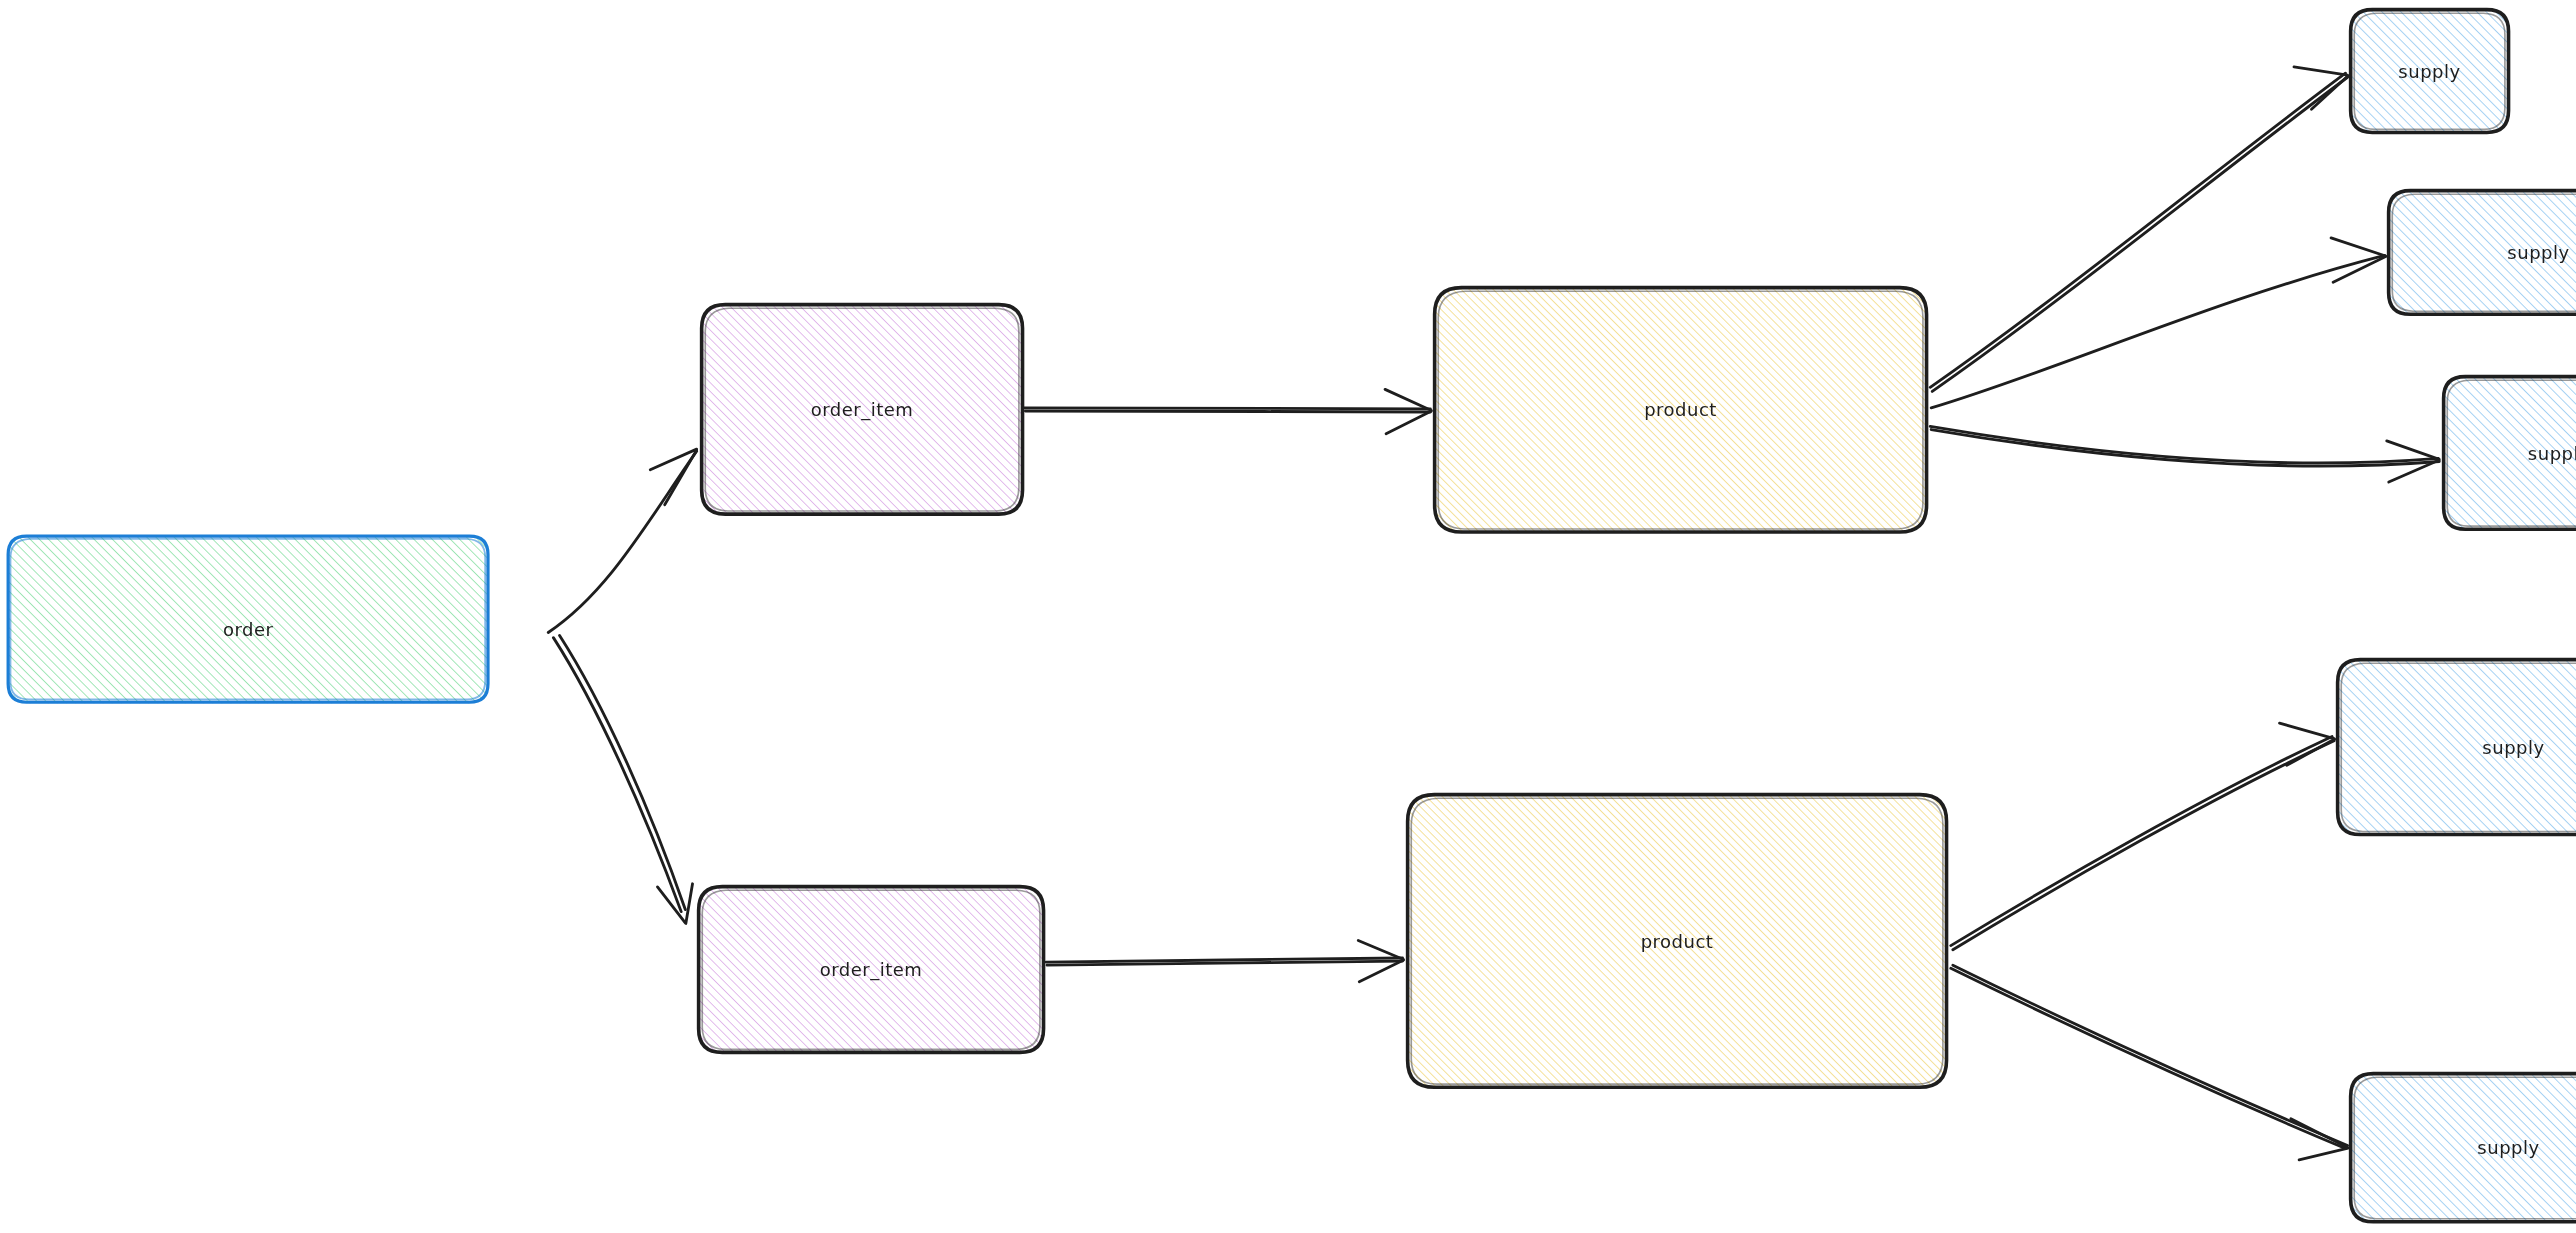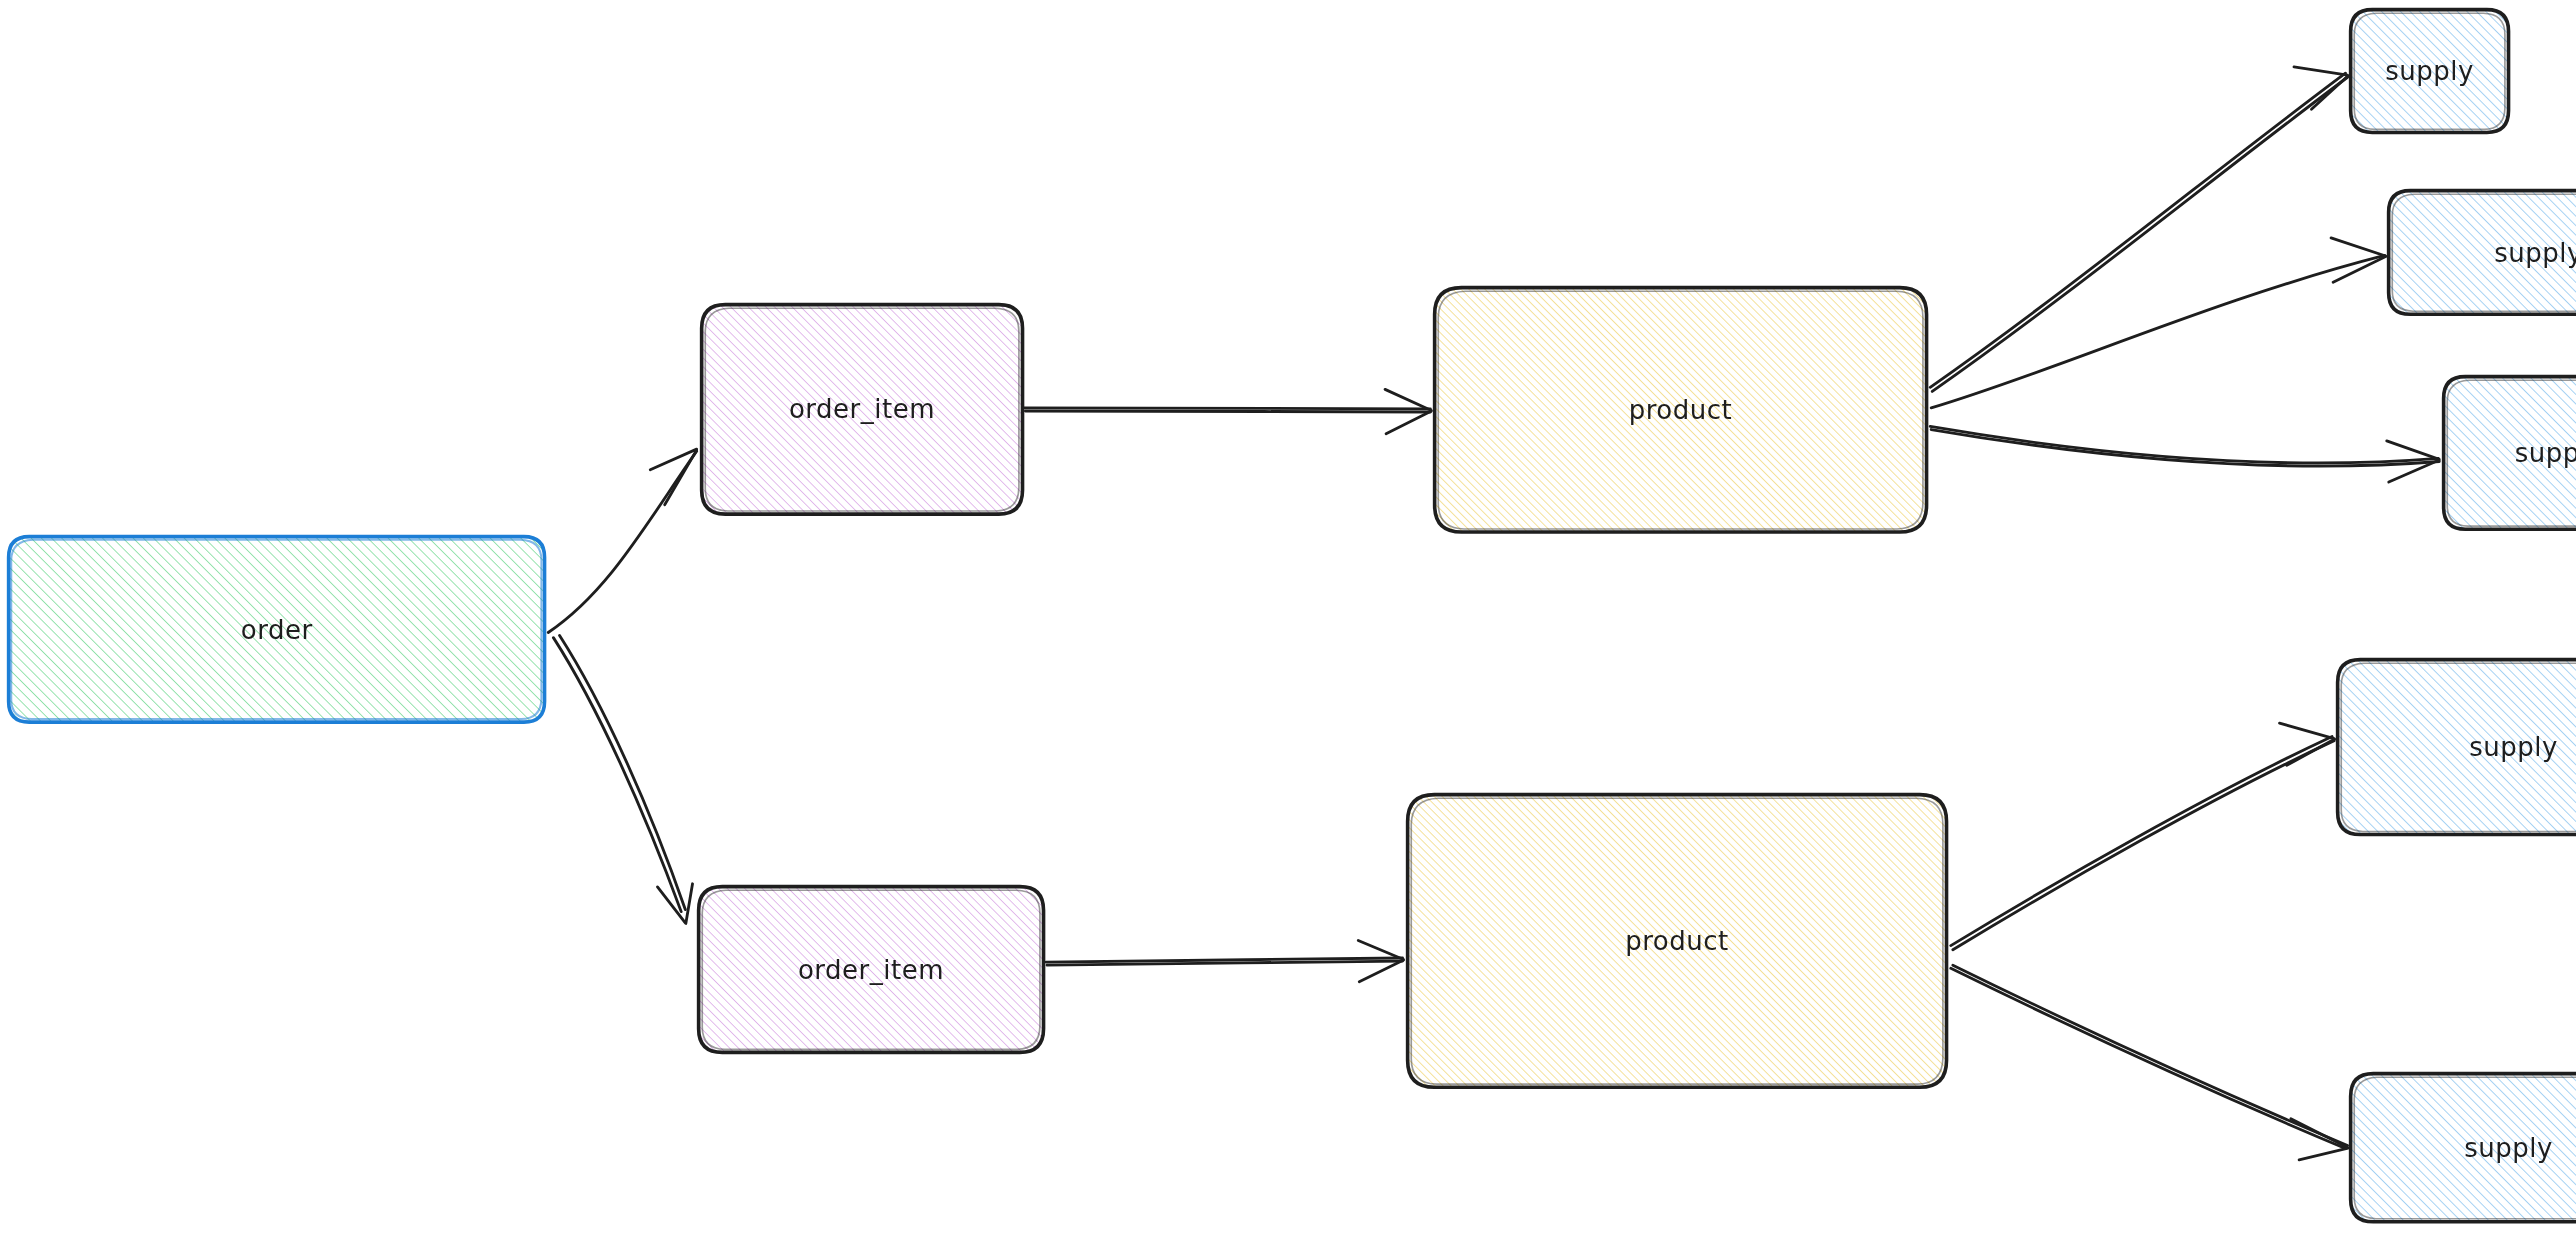--- a/index.html
+++ b/index.html
@@ -1,21 +1,21 @@
 <!DOCTYPE html>
 <html style="font-size:8.2px"><head>
 <meta charset="utf-8">
 <style>
   html,body{margin:0;padding:0;background:#ffffff;}
   #stage{position:relative;width:2700px;height:1233px;background:#fff;overflow:hidden;
          font-family:"DejaVu Sans", sans-serif;}
   #edges{position:absolute;left:0;top:0;width:2700px;height:1233px;pointer-events:none;}
   .node{position:absolute;box-sizing:border-box;display:flex;align-items:center;
         justify-content:center;border-radius:23px;}
-  .node .lbl{position:relative;z-index:3;font-size:26px;color:#1e1e1e;letter-spacing:0.5px;
+  .node .lbl{position:relative;z-index:3;font-size:18px;color:#1e1e1e;letter-spacing:0.5px;
              white-space:nowrap;font-family:"DejaVu Sans", sans-serif;}
   .hatch{position:absolute;inset:0;border-radius:21.6px;z-index:1;}
   .sketch{position:absolute;inset:-3.1px;z-index:2;pointer-events:none;}
 </style>
 </head>
 <body>
 
 <div id="stage">
 
   <svg id="edges" viewBox="0 0 5240 2394" preserveAspectRatio="none" aria-hidden="true">
@@ -88,21 +88,21 @@
       </g>
 
       <g>
         <path d="M3786 1880 C4010 1990 4290 2120 4552 2230"></path>
         <path d="M3790 1874 C4014 1984 4294 2114 4556 2224"></path>
         <path d="M4446 2172 L4556 2228 M4462 2252 L4557 2229"></path>
       </g>
     </g>
   </svg>
 
-  <div class="node" id="n-order" style="left:7.2px;top:535px;width:539px;height:189px;">
+  <div class="node" id="n-order" style="left:7.2px;top:535px;width:482px;height:189px;">
     <div class="hatch" style="background:#fff;"></div>
     <svg class="sketch" viewBox="0 0 1058 378" preserveAspectRatio="none">
       <rect x="7" y="7" width="1044" height="364" rx="42" ry="42" fill="url(#hatch-green)" stroke="none"></rect>
       <path d="M49 9 H1009 Q1049 9 1049 49 V329 Q1049 369 1009 369 H49 Q9 369 9 329 V49 Q9 9 49 9 Z" fill="none" stroke="#1c7ed6" stroke-width="7" stroke-linecap="round"></path>
       <path d="M56 15 H1002 Q1043 16 1043 55 V324 Q1042 362 1004 363 H54 Q14 362 14 325 V54 Q15 17 56 15 Z" fill="none" stroke="#1c7ed6" stroke-width="4" opacity=".55"></path>
     </svg>
     <span class="lbl">order</span>
   </div>
 
   <div class="node" id="n-oi1" style="left:700px;top:303px;width:324px;height:212px;">

